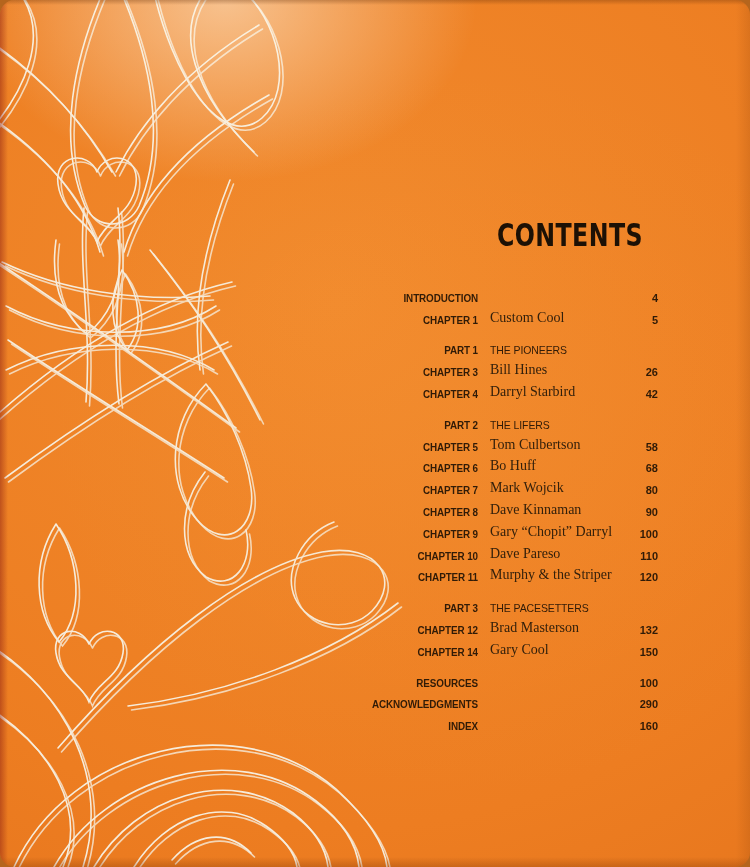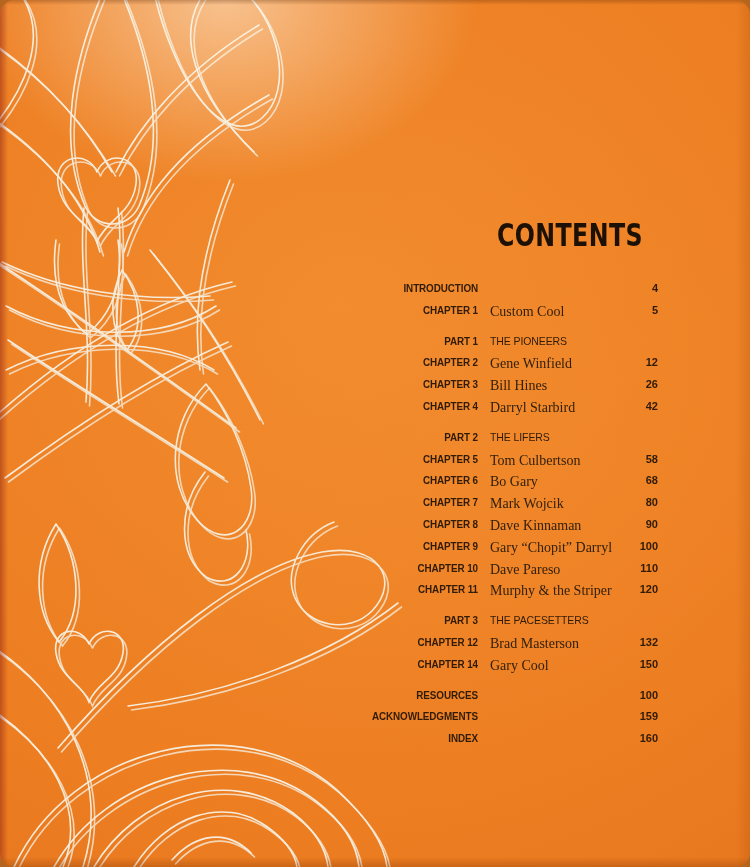--- a/index.html
+++ b/index.html
@@ -42,21 +42,21 @@
   .contents-title {
     position: absolute; left: 497px; top: 217px;
     font-family: "DejaVu Sans", sans-serif;
     font-weight: bold; font-size: 30px; line-height: 34px;
     letter-spacing: 0.5px; color: #1d1105;
     transform: scaleX(0.79) scaleY(1.06); transform-origin: left top;
     white-space: nowrap;
   }
 
   .toc { position: absolute; left: 358px; top: 282px; width: 300px; }
-  .row { display: flex; align-items: flex-start; height: 21.8px; }
+  .row { display: flex; align-items: flex-end; height: 21.8px; }
   .row.gap { margin-top: 9px; }
   .label {
     width: 120px; text-align: right; flex: none;
     font-weight: bold; font-size: 10.5px; letter-spacing: -0.1px;
     color: #301b07;
     transform: scaleX(0.94); transform-origin: right center;
     white-space: nowrap;
   }
   .title {
     flex: 1; padding-left: 12px;
@@ -147,25 +147,20 @@
       <span class="title">Custom Cool</span>
       <span class="pageno">5</span>
     </div>
 
     <div class="row part gap">
       <span class="label">PART 1</span>
       <span class="title">THE PIONEERS</span>
       <span class="pageno"></span>
     </div>
     <div class="row">
-      <span class="label">CHAPTER 2</span>
-      <span class="title">Gene Winfield</span>
-      <span class="pageno">12</span>
-    </div>
-    <div class="row">
       <span class="label">CHAPTER 3</span>
       <span class="title">Bill Hines</span>
       <span class="pageno">26</span>
     </div>
     <div class="row">
       <span class="label">CHAPTER 4</span>
       <span class="title">Darryl Starbird</span>
       <span class="pageno">42</span>
     </div>
 
@@ -174,21 +169,21 @@
       <span class="title">THE LIFERS</span>
       <span class="pageno"></span>
     </div>
     <div class="row">
       <span class="label">CHAPTER 5</span>
       <span class="title">Tom Culbertson</span>
       <span class="pageno">58</span>
     </div>
     <div class="row">
       <span class="label">CHAPTER 6</span>
-      <span class="title">Bo Gary</span>
+      <span class="title">Bo Huff</span>
       <span class="pageno">68</span>
     </div>
     <div class="row">
       <span class="label">CHAPTER 7</span>
       <span class="title">Mark Wojcik</span>
       <span class="pageno">80</span>
     </div>
     <div class="row">
       <span class="label">CHAPTER 8</span>
       <span class="title">Dave Kinnaman</span>
@@ -227,21 +222,21 @@
     </div>
 
     <div class="row gap">
       <span class="label">RESOURCES</span>
       <span class="title"></span>
       <span class="pageno">100</span>
     </div>
     <div class="row">
       <span class="label">ACKNOWLEDGMENTS</span>
       <span class="title"></span>
-      <span class="pageno">159</span>
+      <span class="pageno">290</span>
     </div>
     <div class="row">
       <span class="label">INDEX</span>
       <span class="title"></span>
       <span class="pageno">160</span>
     </div>
 
   </div>
 
   <div class="edge-left"></div>

